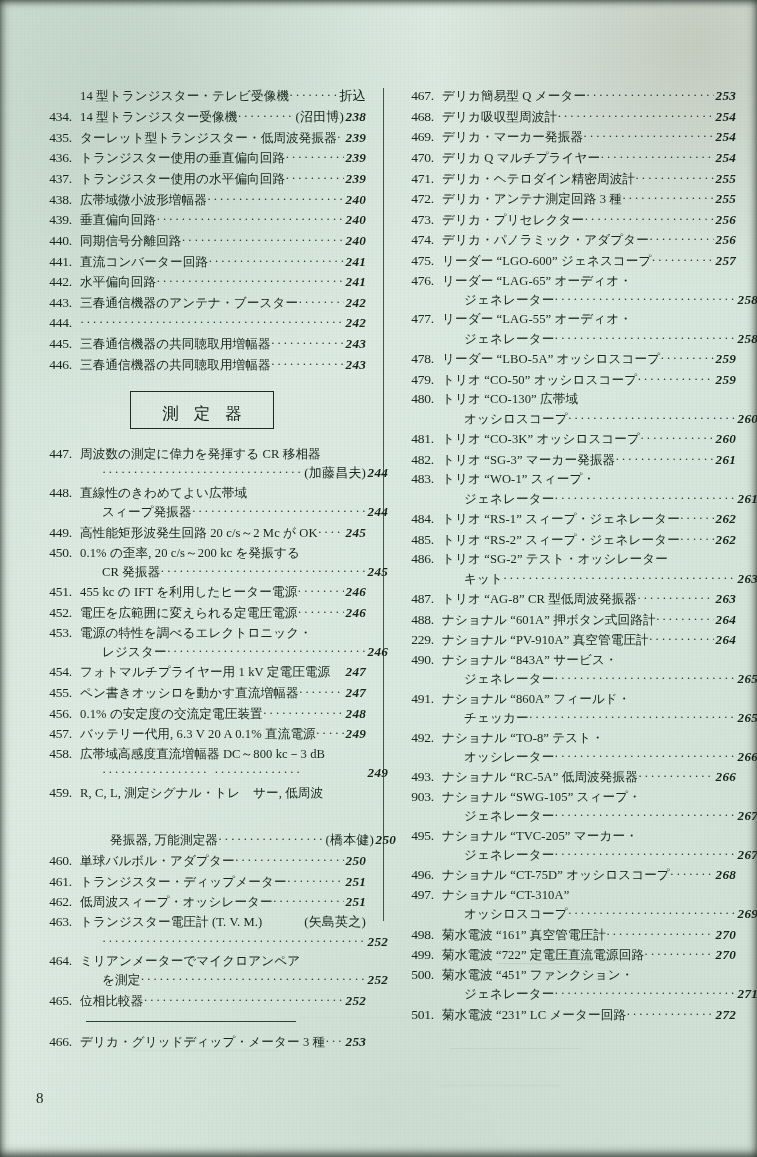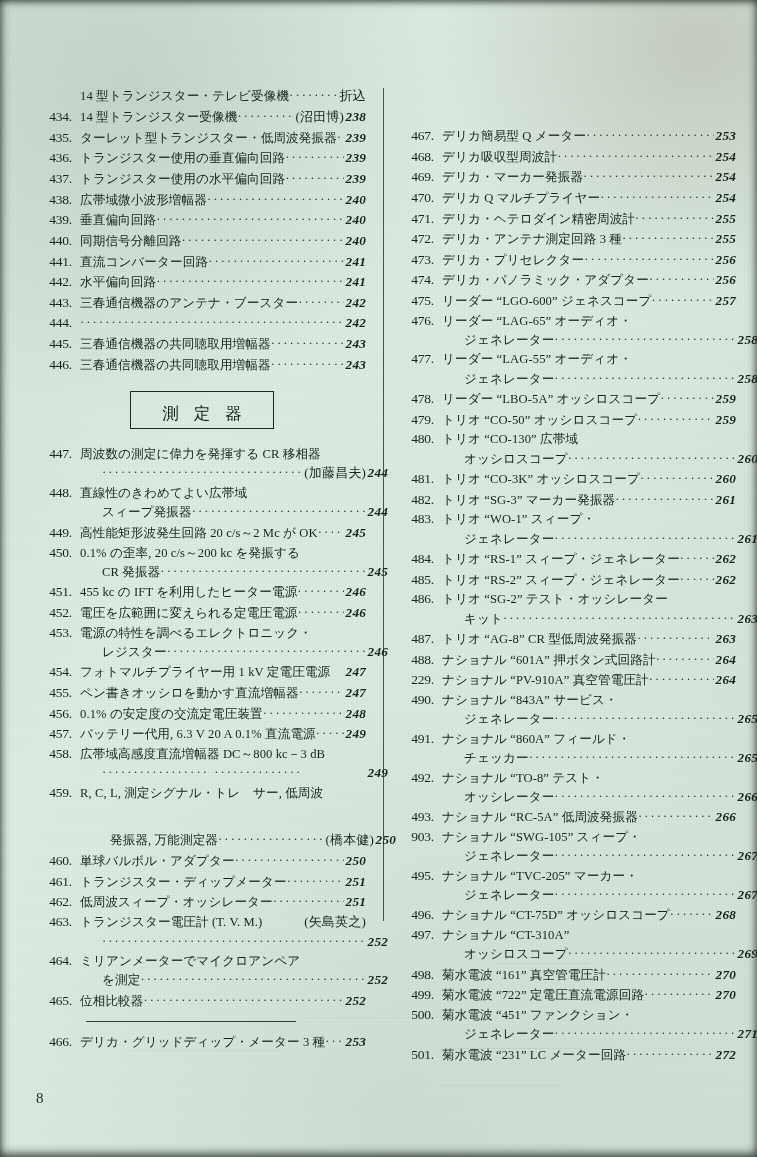--- a/index.html
+++ b/index.html
@@ -76,21 +76,21 @@
     height: 833px;
     background: #2b3b31;
     opacity: 0.85;
   }
 
   .col {
     position: absolute;
     top: 86px;
   }
   .col-left  { left: 38px;  width: 328px; }
-  .col-right { left: 400px; width: 336px; margin-top: 40px; }
+  .col-right { left: 400px; width: 336px; }
 
   
   .entry {
     display: flex;
     align-items: baseline;
     color: #18261c;
     margin-bottom: 1.5px;
   }
   .num {
     flex: 0 0 34px;

